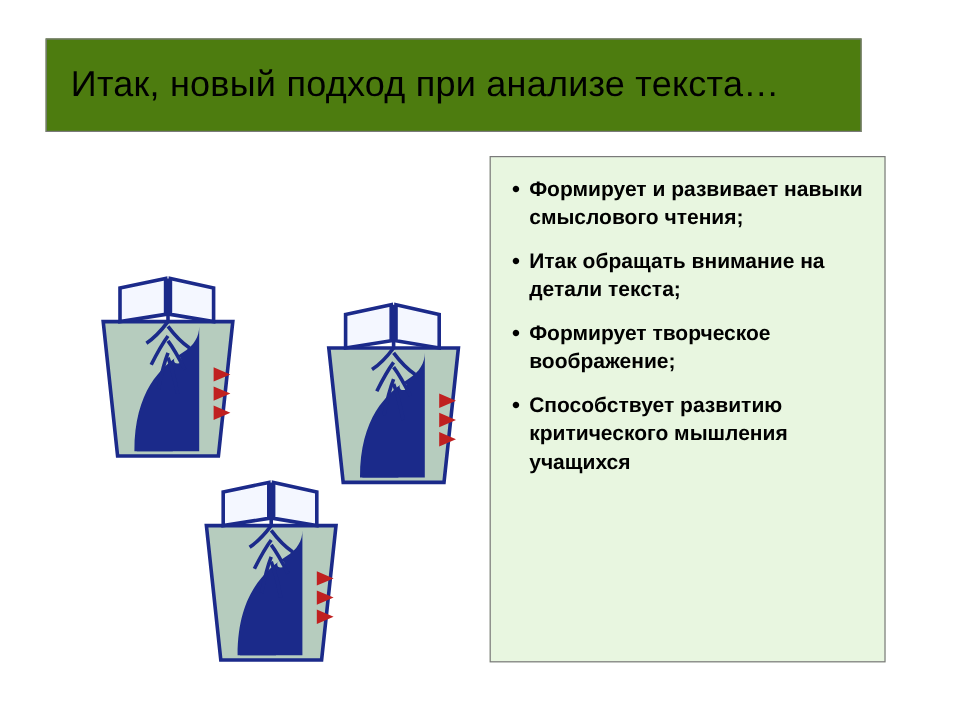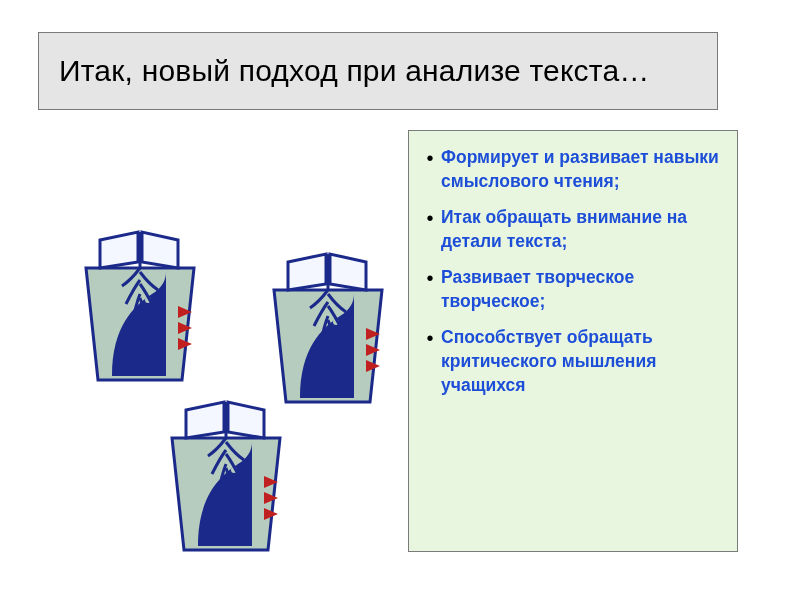--- a/index.html
+++ b/index.html
@@ -19,21 +19,21 @@
     height: 600px;
     background: #ffffff;
   }
   
   .title-box {
     position: absolute;
     left: 38px;
     top: 32px;
     width: 680px;
     height: 78px;
-    background: #e5e5e5;
+    background: #4d7c0f;
     border: 1px solid #7a7a7a;
     box-sizing: border-box;
     display: flex;
     align-items: center;
   }
   .title-text {
     font-size: 30px;
     color: #000000;
     padding-left: 20px;
     letter-spacing: 0.2px;
@@ -66,21 +66,21 @@
     font-size: 20px;
     line-height: 24px;
     width: 22px;
     flex: 0 0 22px;
     text-align: center;
     padding-top: 1px;
   }
   .bullet-text {
     font-size: 17.5px;
     font-weight: bold;
-    color: #1d4ed8;
+    color: #000000;
     line-height: 24px;
     flex: 1 1 auto;
   }
   
   .graphic {
     position: absolute;
   }
   .g1 { left: 74px;  top: 228px; }
   .g2 { left: 262px; top: 250px; }
   .g3 { left: 160px; top: 398px; }
@@ -99,25 +99,25 @@
       <li class="bullet-item">
         <span class="bullet-marker">•</span>
         <span class="bullet-text">Формирует и развивает навыки смыслового чтения;</span>
       </li>
       <li class="bullet-item">
         <span class="bullet-marker">•</span>
         <span class="bullet-text">Итак обращать внимание на детали текста;</span>
       </li>
       <li class="bullet-item">
         <span class="bullet-marker">•</span>
-        <span class="bullet-text">Развивает творческое творческое;</span>
+        <span class="bullet-text">Формирует творческое воображение;</span>
       </li>
       <li class="bullet-item">
         <span class="bullet-marker">•</span>
-        <span class="bullet-text">Способствует обращать критического мышления учащихся</span>
+        <span class="bullet-text">Способствует развитию критического мышления учащихся</span>
       </li>
     </ul>
   </div>
 
   <div class="graphic g1">
     <svg width="132" height="160" viewBox="0 0 132 160" xmlns="http://www.w3.org/2000/svg">
       <polygon points="12,40 120,40 108,152 24,152" fill="#b6ccbe" stroke="#1b2a8a" stroke-width="3"></polygon>
       <path d="M40 148 C40 104, 56 84, 70 72 L70 148 Z" fill="#1b2a8a"></path>
       <path d="M38 148 C38 98, 60 78, 78 66 C88 60, 92 52, 92 44 L92 148 Z" fill="#1b2a8a"></path>
       <circle cx="74" cy="72" r="3" fill="#b6ccbe"></circle>

